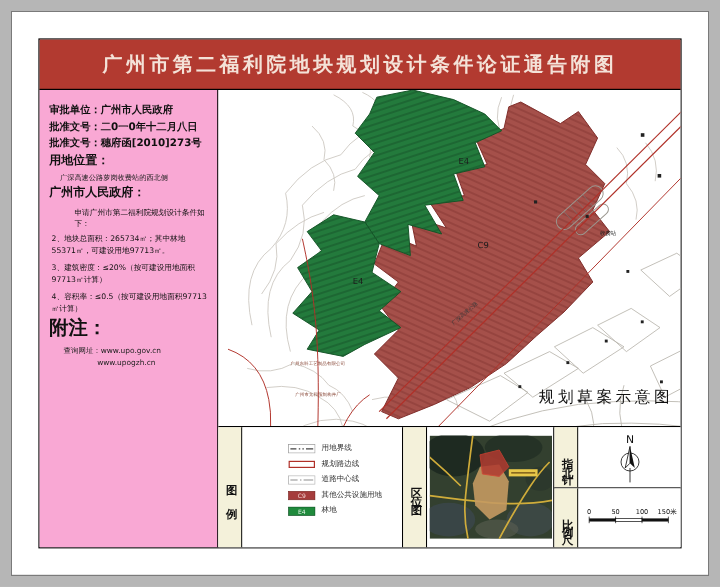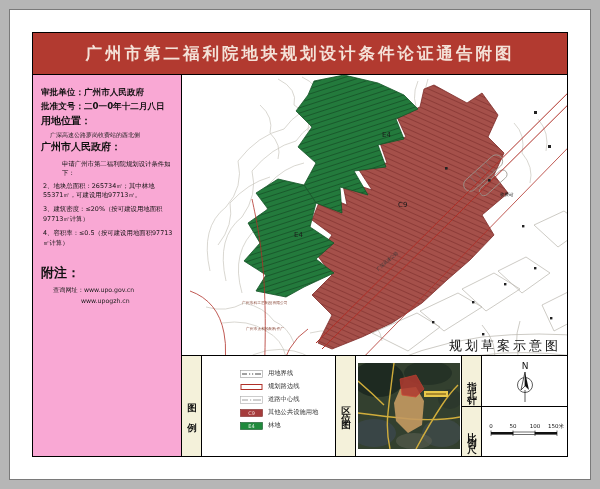--- a/index.html
+++ b/index.html
@@ -45,30 +45,30 @@
     border-right:1px solid #000;
     box-sizing:border-box;
     padding:11px 7px 0 8px;
     color:#111;
   }
   .info-line{font-size:8.6px;font-weight:bold;line-height:1.6;white-space:nowrap;}
   .sec-heading{font-size:10px;font-weight:bold;}
   .sec-sub{font-size:6px;margin:3px 0 0 9px;color:#222;}
   .req-intro{font-size:6.4px;margin:6px 0 0 21px;color:#111;}
   .req-item{font-size:6.4px;line-height:1.55;margin:4px 0 0 2px;color:#111;}
-  .notes-heading{font-size:13px;font-weight:bold;margin-top:15px;}
+  .notes-heading{font-size:16px;font-weight:bold;}
   .note-line{font-size:6.2px;margin:4px 0 0 12px;color:#222;}
   .note-line2{font-size:6.2px;margin:2px 0 0 40px;color:#222;}
   
   .map-area{
     grid-column:2;grid-row:2;
     position:relative;background:#fff;overflow:hidden;
   }
   .map-caption{
-    position:absolute;right:6px;bottom:0;
+    position:absolute;right:6px;bottom:15px;
     font-size:13px;color:#111;letter-spacing:3px;font-weight:500;white-space:nowrap;
   }
   
   .bottom-strip{
     grid-column:2;grid-row:3;
     border-top:1px solid #000;
     display:flex;box-sizing:border-box;background:#fff;
   }
   .v-label{
     background:#f4f1da;
@@ -104,20 +104,21 @@
 <div class="frame-inner">
 <div class="sheet">
 
   <div class="title-bar">
     <div class="t">广州市第二福利院地块规划设计条件论证通告附图</div>
   </div>
 
   <div class="info-panel">
     <div class="info-line"><span>审批单位：</span><span>广州市人民政府</span></div>
     <div class="info-line"><span>批准文号：</span><span>二0一0年十二月八日</span></div>
+    <div class="info-line"><span>批准文号：</span><span>穗府函[2010]273号</span></div>
 
     <div class="sec-heading">用地位置：</div>
     <div class="sec-sub">广深高速公路萝岗收费站的西北侧</div>
 
     <div class="sec-heading">广州市人民政府：</div>
     <div class="req-intro">申请广州市第二福利院规划设计条件如下：</div>
     <div class="req-item">2、地块总面积：265734㎡；其中林地55371㎡，可建设用地97713㎡。</div>
     <div class="req-item">3、建筑密度：≤20%（按可建设用地面积97713㎡计算）</div>
     <div class="req-item">4、容积率：≤0.5（按可建设用地面积97713㎡计算）</div>
 

